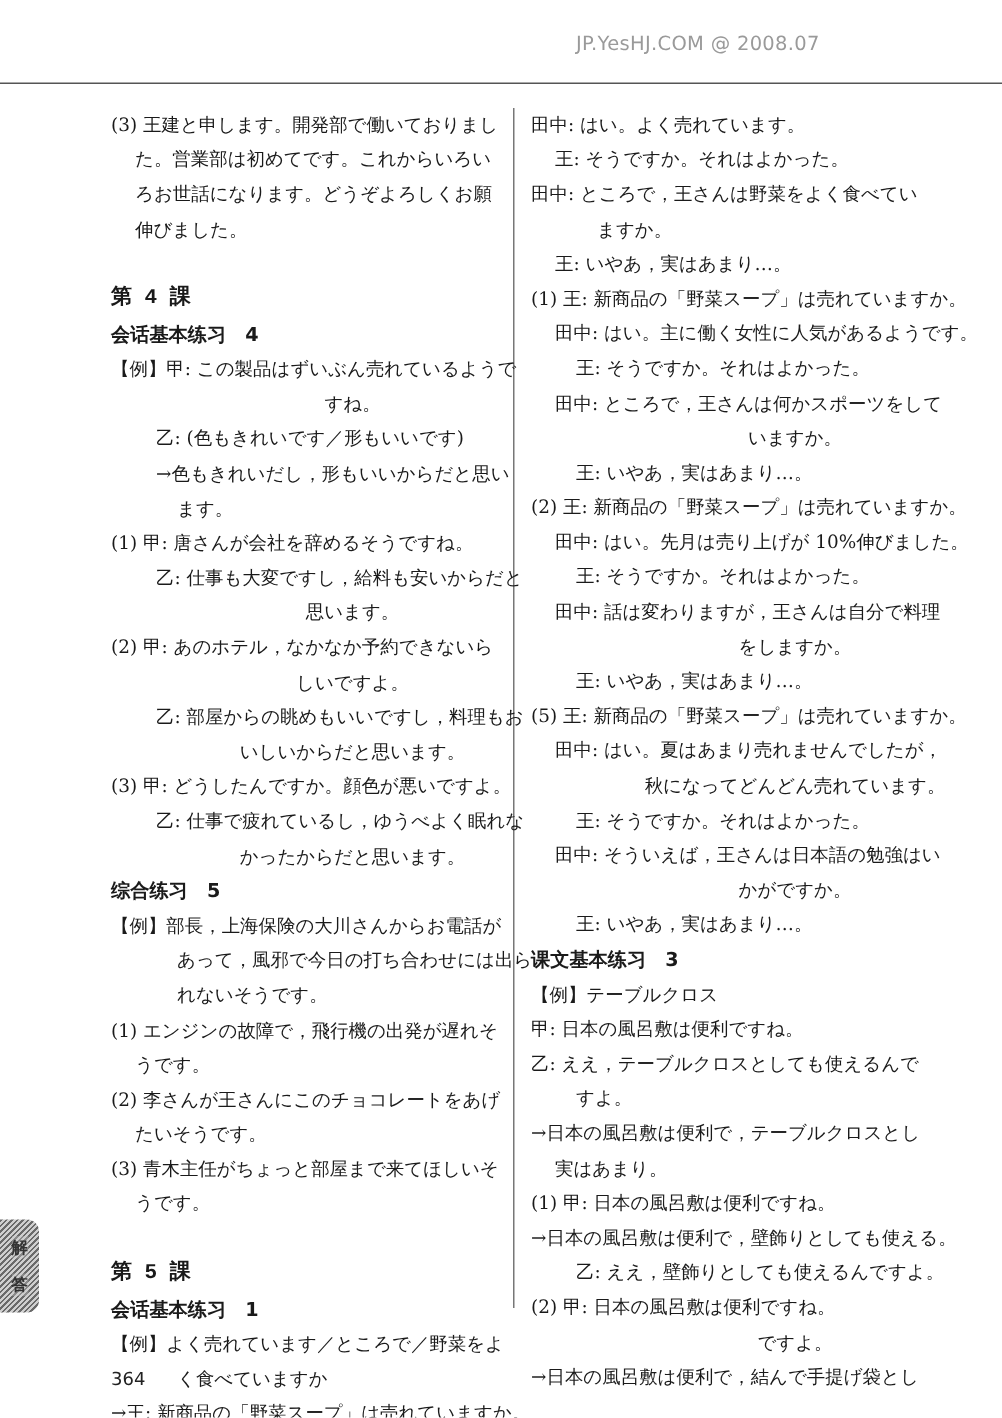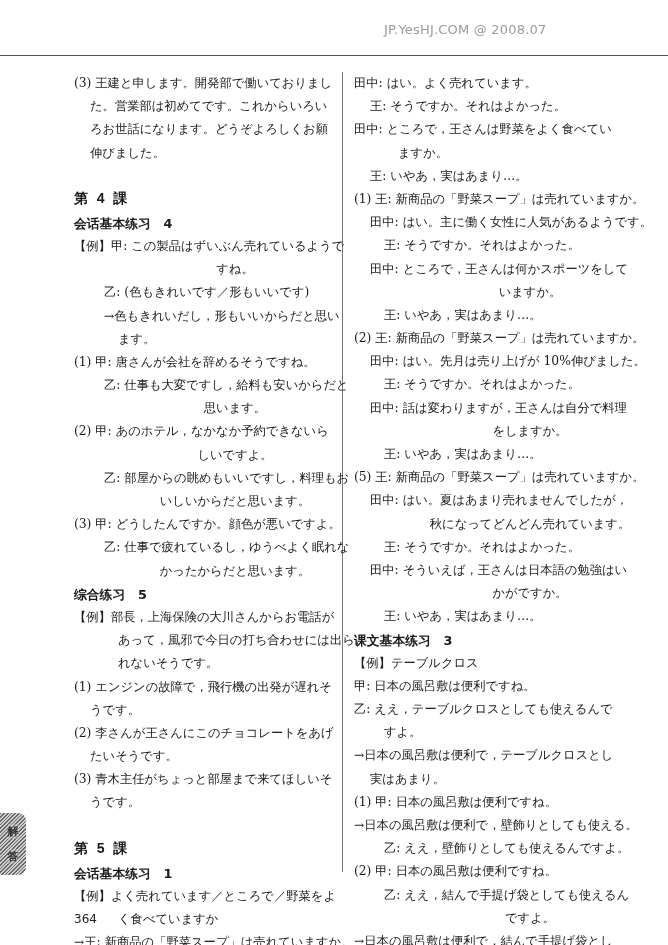--- a/index.html
+++ b/index.html
@@ -136,21 +136,20 @@
     <div class="line i1">【例】テーブルクロス</div>
     <div class="line i1">甲: 日本の風呂敷は便利ですね。</div>
     <div class="line i1">乙: ええ，テーブルクロスとしても使えるんで</div>
     <div class="line i3">すよ。</div>
     <div class="line i1">→日本の風呂敷は便利で，テーブルクロスとし</div>
     <div class="line i2">実はあまり。</div>
     <div class="line i1">(1) 甲: 日本の風呂敷は便利ですね。</div>
     <div class="line i1">→日本の風呂敷は便利で，壁飾りとしても使える。</div>
     <div class="line i3">乙: ええ，壁飾りとしても使えるんですよ。</div>
     <div class="line i1">(2) 甲: 日本の風呂敷は便利ですね。</div>
-    <div class="line i3">乙: ええ，結んで手提げ袋としても使えるん</div>
     <div class="line i5">ですよ。</div>
     <div class="line i1">→日本の風呂敷は便利で，結んで手提げ袋とし</div>
   </div>
 
 <div class="side-tab">
   <span>解</span>
   <span>答</span>
 </div>
 
 <div class="page-number">364</div>

